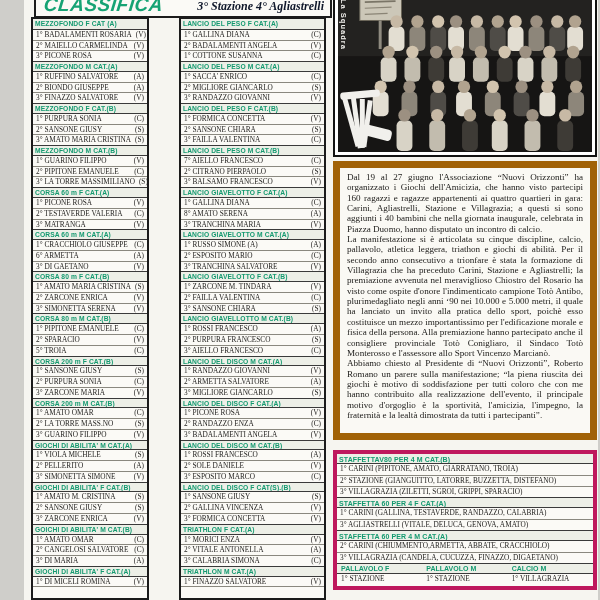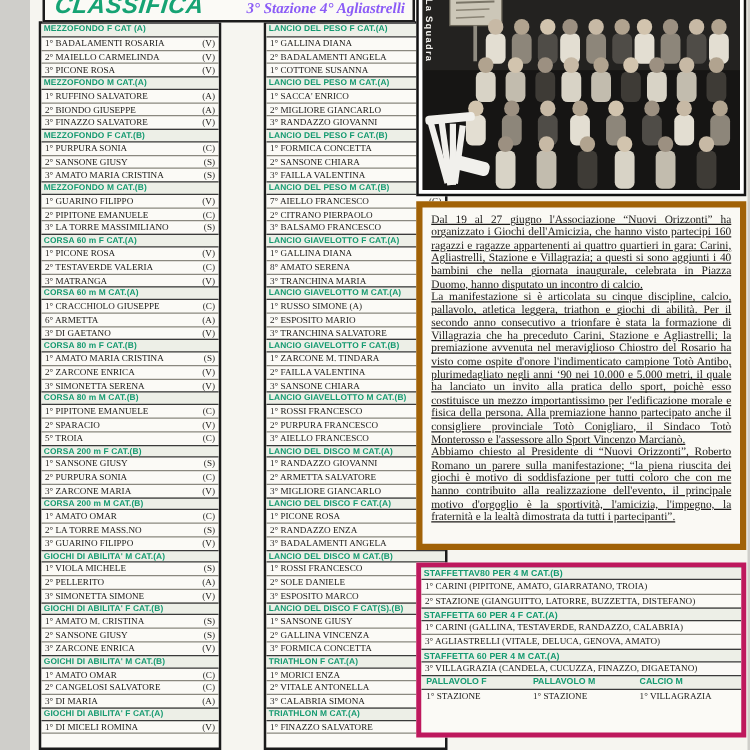--- a/index.html
+++ b/index.html
@@ -15,31 +15,31 @@
     position:absolute;left:34px;top:-17px;width:298px;height:35px;
     border:2px solid #1c1c1c;background:#fbfaf6;box-sizing:border-box;
     display:flex;align-items:flex-end;justify-content:space-between;
     padding:0 6px 1px 8px;z-index:3;overflow:hidden;
   }
   .title-left{
     color:#16a374;font:italic 900 19px/20px "Liberation Sans",sans-serif;
     letter-spacing:.5px;transform:skewX(-6deg);white-space:nowrap;
   }
   .title-right{
-    color:#8b5cf6;font:italic bold 12px/14px "Liberation Serif",serif;
+    color:#0f172a;font:italic bold 12px/14px "Liberation Serif",serif;
     white-space:nowrap;padding-bottom:2px;
   }
 
   
   .rescol{
     position:absolute;top:17px;height:583px;border:2px solid #1b1b1b;
     background:#fbfaf6;box-sizing:border-box;overflow:hidden;z-index:2;
   }
-  #rescol1{left:31px;width:146px;}
-  #rescol2{left:179px;width:147px;margin-left:32px;}
+  #rescol1{left:31px;width:118px;}
+  #rescol2{left:179px;width:147px;}
   .sec-h{
     box-sizing:border-box;height:10.78px;background:#edefe7;
     border-bottom:1px solid #3a3a3a;border-top:1px solid #3a3a3a;margin-top:-1px;
     color:#149a70;font:bold 6.7px/10.4px "Liberation Sans",sans-serif;
     padding:0 2px;white-space:nowrap;overflow:hidden;letter-spacing:.1px;
   }
   .rescol .sec-h:first-child{margin-top:0;border-top:none;}
   .r-row{
     box-sizing:border-box;height:10.78px;display:flex;
     justify-content:space-between;border-bottom:1px solid #8a887f;
@@ -58,23 +58,23 @@
   .photo-caption{
     position:absolute;left:1px;top:4px;
     writing-mode:vertical-rl;
     color:#f3f2ee;font:bold 7.5px "Liberation Sans",sans-serif;
     letter-spacing:1px;z-index:2;
   }
 
   
   .article{
     position:absolute;left:333px;top:161px;width:264px;height:279px;
-    border:5px solid #a16207;background:#faf9f4;box-sizing:border-box;
+    border:7px solid #a16207;background:#faf9f4;box-sizing:border-box;
     padding:4px 7px;text-align:justify;color:#1c1b19;
-    font:9.1px/10.35px "Liberation Serif",serif;overflow:hidden;z-index:2;text-decoration:underline;
+    font:9.1px/10.35px "Liberation Serif",serif;overflow:hidden;z-index:2;
   }
   .article p{margin:0;}
 
   
   .relay{
     position:absolute;left:333px;top:450px;width:264px;height:140px;
     border:4px solid #be185d;background:#fbfaf6;box-sizing:border-box;
     overflow:hidden;z-index:2;
   }
   .relay .sec-h{height:11.3px;font:bold 7px/11px "Liberation Sans",sans-serif;}
@@ -555,24 +555,26 @@
 <div class="article">
   <p>Dal 19 al 27 giugno l'Associazione “Nuovi Orizzonti” ha organizzato i Giochi dell'Amicizia, che hanno visto partecipi 160 ragazzi e ragazze appartenenti ai quattro quartieri in gara: Carini, Agliastrelli, Stazione e Villagrazia; a questi si sono aggiunti i 40 bambini che nella giornata inaugurale, celebrata in Piazza Duomo, hanno disputato un incontro di calcio.</p>
   <p>La manifestazione si è articolata su cinque discipline, calcio, pallavolo, atletica leggera, triathon e giochi di abilità. Per il secondo anno consecutivo a trionfare è stata la formazione di Villagrazia che ha preceduto Carini, Stazione e Agliastrelli; la premiazione avvenuta nel meraviglioso Chiostro del Rosario ha visto come ospite d'onore l'indimenticato campione Totò Antibo, plurimedagliato negli anni ‘90 nei 10.000 e 5.000 metri, il quale ha lanciato un invito alla pratica dello sport, poichè esso costituisce un mezzo importantissimo per l'edificazione morale e fisica della persona. Alla premiazione hanno partecipato anche il consigliere provinciale Totò Conigliaro, il Sindaco Totò Monterosso e l'assessore allo Sport Vincenzo Marcianò.</p>
   <p>Abbiamo chiesto al Presidente di “Nuovi Orizzonti”, Roberto Romano un parere sulla manifestazione; “la piena riuscita dei giochi è motivo di soddisfazione per tutti coloro che con me hanno contribuito alla realizzazione dell'evento, il principale motivo d'orgoglio è la sportività, l'amicizia, l'impegno, la fraternità e la lealtà dimostrata da tutti i partecipanti”.</p>
 </div>
 
 <div class="relay" id="relay">
     <div class="sec-h">STAFFETTAV80 PER 4 M CAT.(B)</div>
     <div class="rr">1° CARINI (PIPITONE, AMATO, GIARRATANO, TROIA)</div>
     <div class="rr">2° STAZIONE (GIANGUITTO, LATORRE, BUZZETTA, DISTEFANO)</div>
+    <div class="rr">3° VILLAGRAZIA (ZILETTI, SGROI, GRIPPI, SPARACIO)</div>
     <div class="sec-h">STAFFETTA 60 PER 4 F CAT.(A)</div>
     <div class="rr">1° CARINI (GALLINA, TESTAVERDE, RANDAZZO, CALABRIA)</div>
     <div class="rr">3° AGLIASTRELLI (VITALE, DELUCA, GENOVA, AMATO)</div>
     <div class="sec-h">STAFFETTA 60 PER 4 M CAT.(A)</div>
+    <div class="rr">2° CARINI (CHIUMMENTO,ARMETTA, ABBATE, CRACCHIOLO)</div>
     <div class="rr">3° VILLAGRAZIA (CANDELA, CUCUZZA, FINAZZO, DIGAETANO)</div>
     <div class="team-hdr">
       <span>PALLAVOLO F</span>
       <span>PALLAVOLO M</span>
       <span>CALCIO M</span>
     </div>
     <div class="team-row">
       <span>1° STAZIONE</span>
       <span>1° STAZIONE</span>
       <span>1° VILLAGRAZIA</span>

